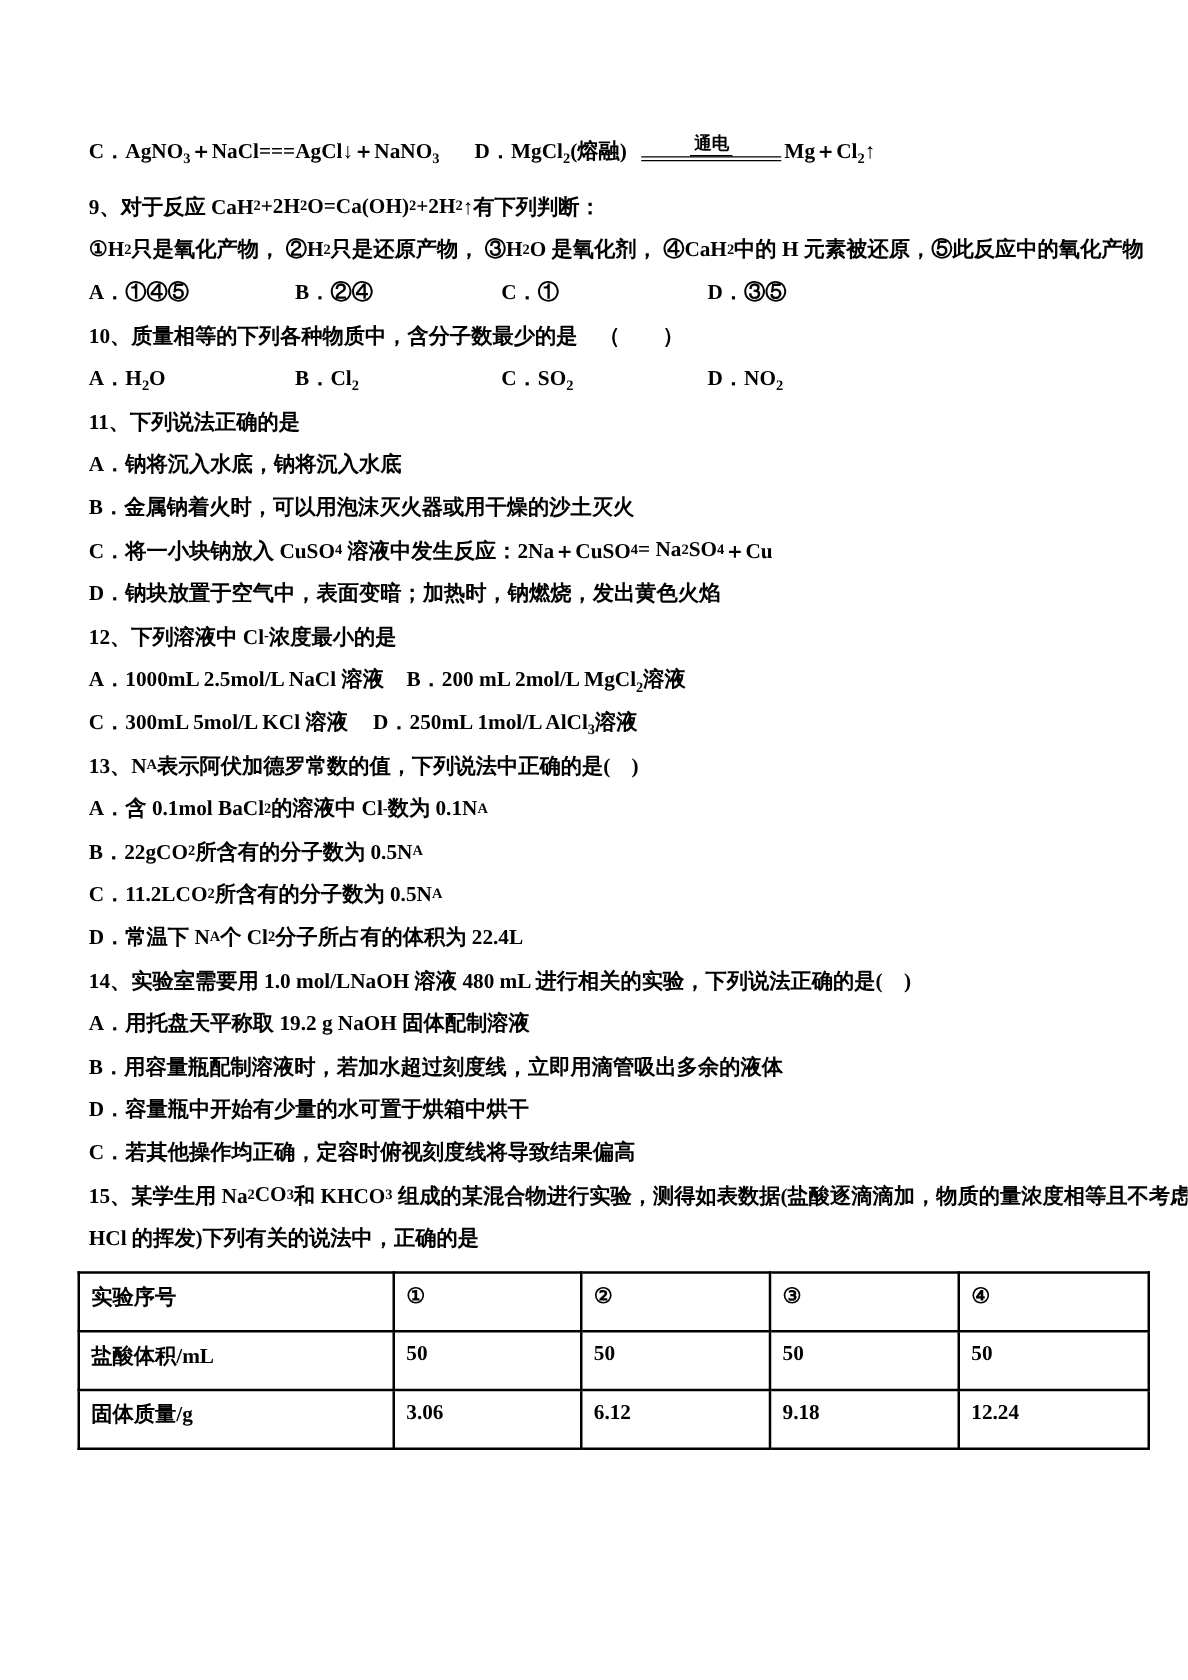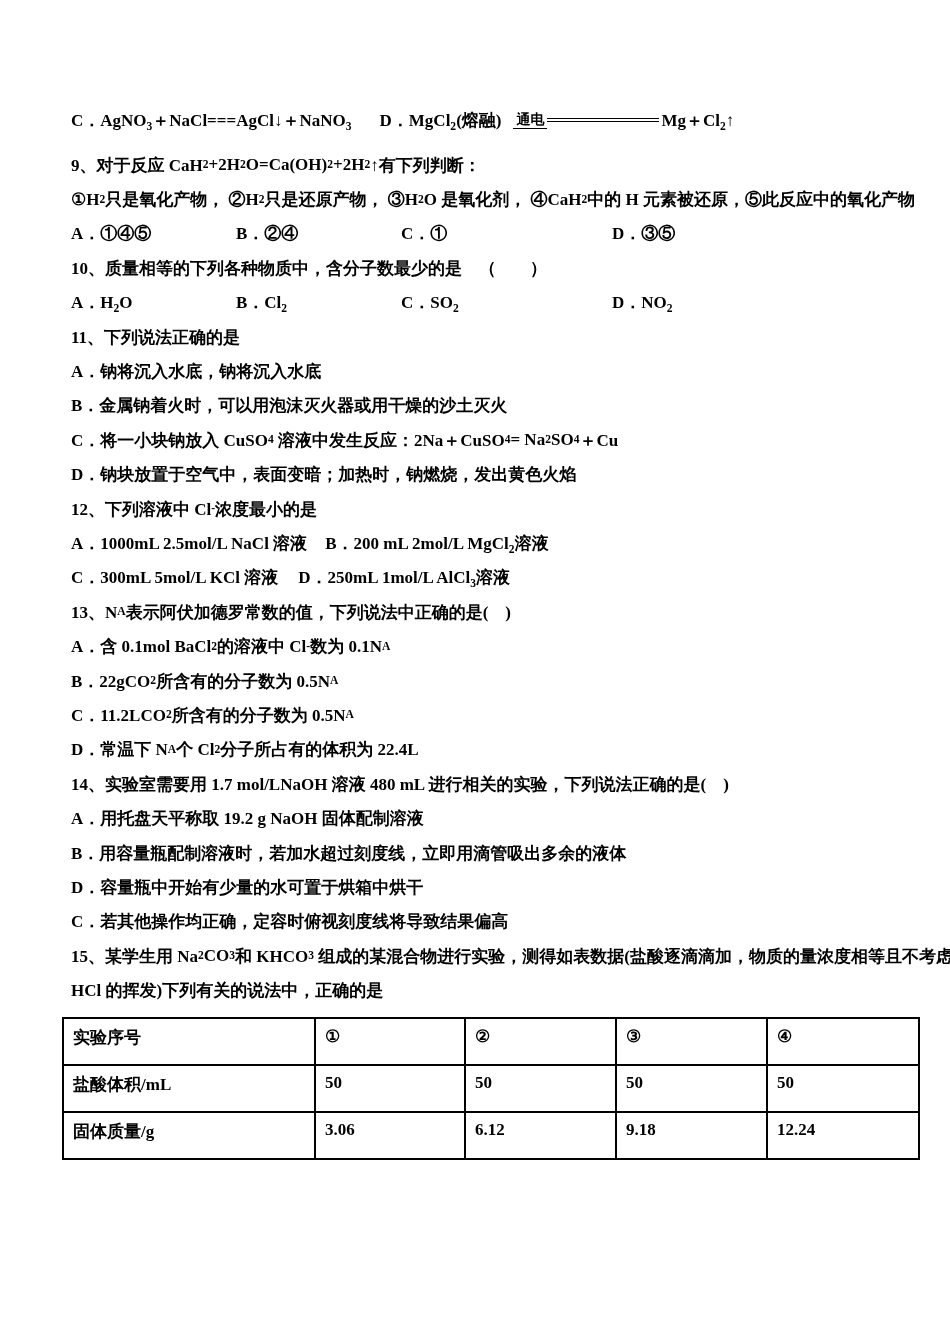--- a/index.html
+++ b/index.html
@@ -19,27 +19,28 @@
   .line {
     height: 34.4px;
     display: flex;
     align-items: center;
     white-space: pre;
   }
   .first-line { height: 40px; margin-bottom: 14px; align-items: flex-end; padding-bottom: 2px; }
   sub { font-size: 68%; line-height: 0; }
   sup { font-size: 68%; line-height: 0; }
   .opt-col { width: 165px; flex: 0 0 165px; }
-  .opt-col:last-child { width: auto; flex: 0 0 auto; margin-left: 46px; }
+  .opt-col:last-child { width: auto; flex: 0 0 auto; }
   .gap28 { display: inline-block; width: 28px; }
   .gap18 { display: inline-block; width: 18px; }
   .gap20 { display: inline-block; width: 20px; }
   
   .elec {
     display: inline-flex;
+    flex-direction: column;
     align-items: center;
     vertical-align: 1px;
     margin: 0 2px 0 12px;
     transform: translateY(-3px);
   }
   .elec-cond {
     display: block;
     font-size: 14px;
     line-height: 17px;
     border-bottom: 1.5px solid #000;
@@ -123,21 +124,21 @@
     <span class="gap20"></span>
     <span>D．250mL 1mol/L AlCl<sub>3</sub>溶液</span>
   </div>
 
   <div class="line">13、N<sub>A</sub>表示阿伏加德罗常数的值，下列说法中正确的是(　)</div>
   <div class="line">A．含 0.1mol BaCl<sub>2</sub>的溶液中 Cl<sup>-</sup>数为 0.1N<sub>A</sub></div>
   <div class="line">B．22gCO<sub>2</sub>所含有的分子数为 0.5N<sub>A</sub></div>
   <div class="line">C．11.2LCO<sub>2</sub>所含有的分子数为 0.5N<sub>A</sub></div>
   <div class="line">D．常温下 N<sub>A</sub>个 Cl<sub>2</sub>分子所占有的体积为 22.4L</div>
 
-  <div class="line">14、实验室需要用 1.7 mol/LNaOH 溶液 480 mL 进行相关的实验，下列说法正确的是(　)</div>
+  <div class="line">14、实验室需要用 1.0 mol/LNaOH 溶液 480 mL 进行相关的实验，下列说法正确的是(　)</div>
   <div class="line">A．用托盘天平称取 19.2 g NaOH 固体配制溶液</div>
   <div class="line">B．用容量瓶配制溶液时，若加水超过刻度线，立即用滴管吸出多余的液体</div>
   <div class="line">D．容量瓶中开始有少量的水可置于烘箱中烘干</div>
   <div class="line">C．若其他操作均正确，定容时俯视刻度线将导致结果偏高</div>
 
   <div class="line">15、某学生用 Na<sub>2</sub>CO<sub>3</sub>和 KHCO<sub>3</sub> 组成的某混合物进行实验，测得如表数据(盐酸逐滴滴加，物质的量浓度相等且不考虑</div>
   <div class="line">HCl 的挥发)下列有关的说法中，正确的是</div>
 
   <table class="data-table">
     <colgroup>

